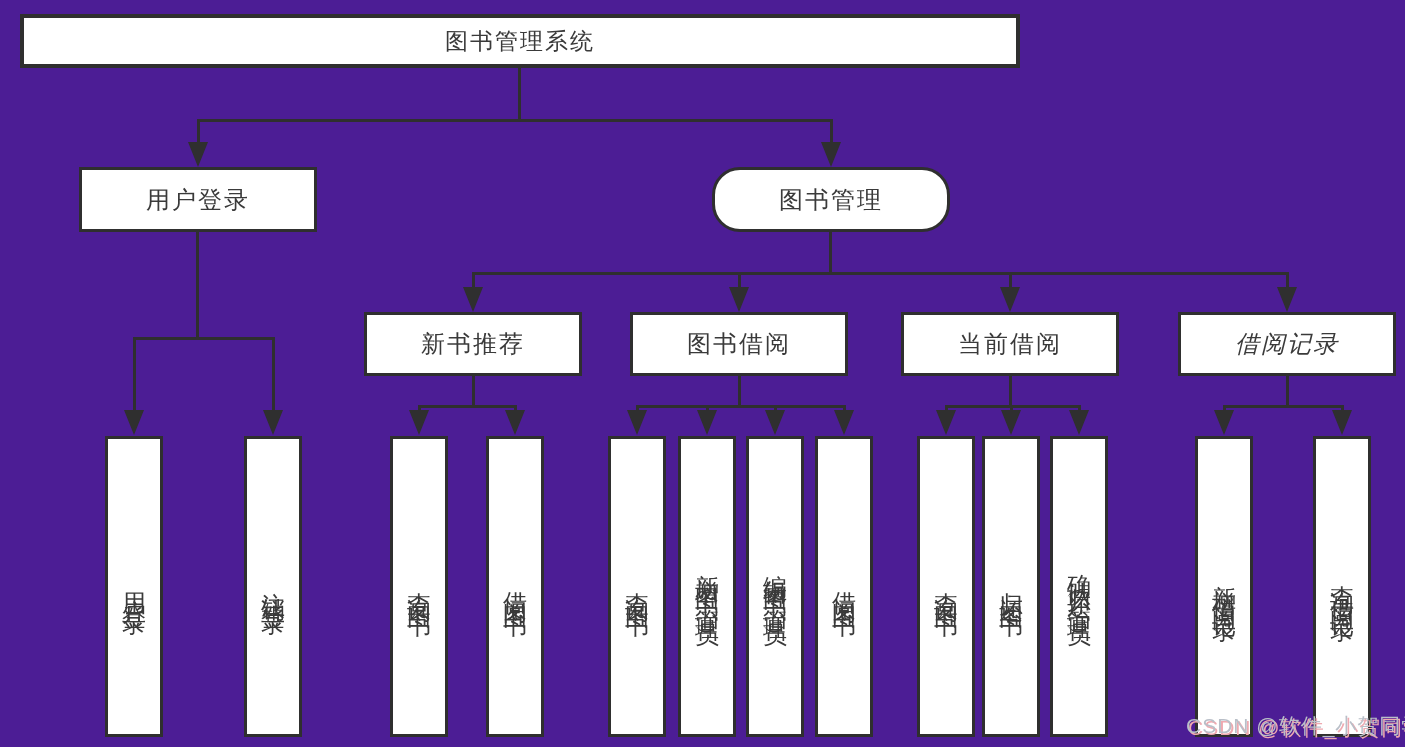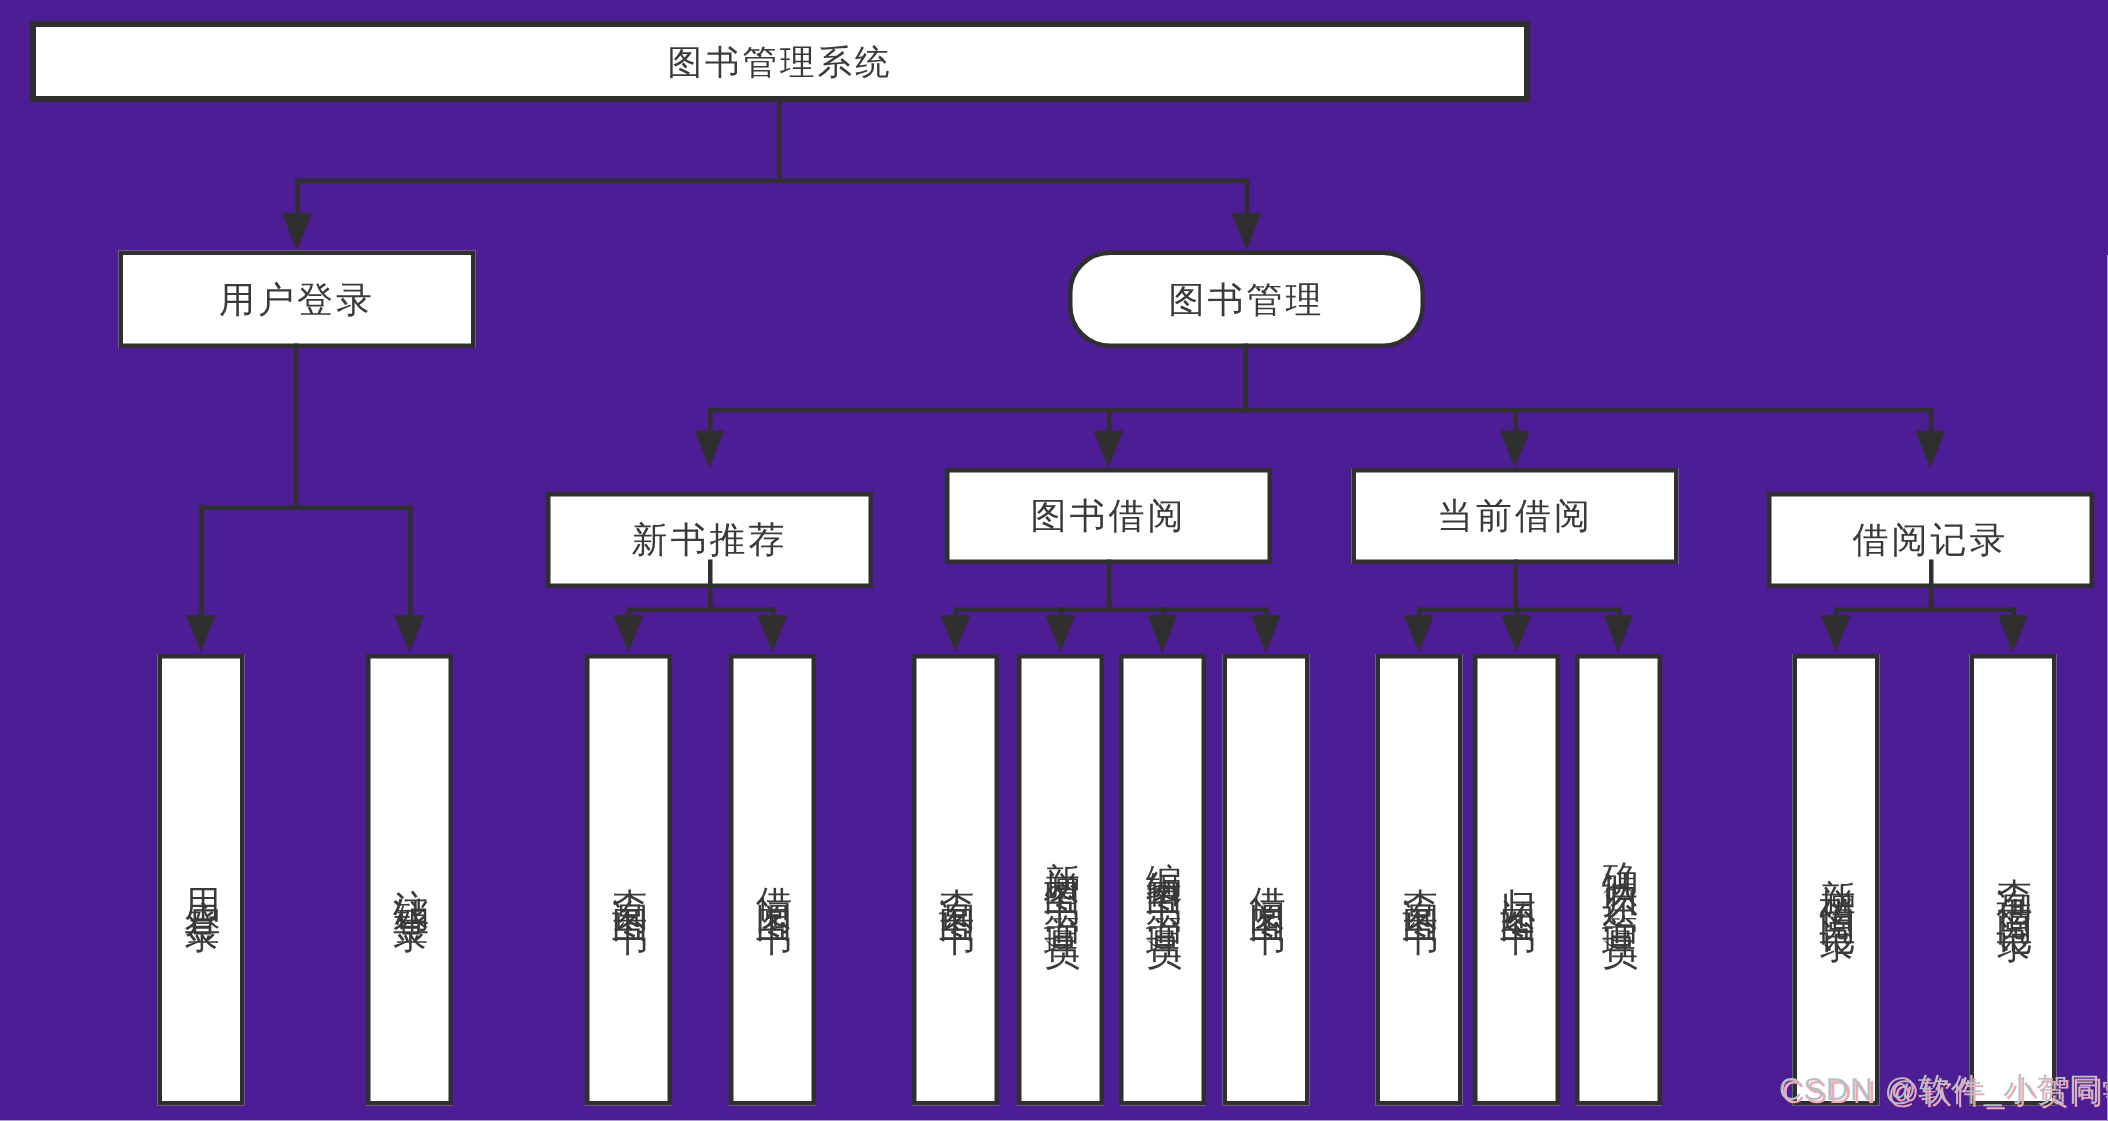--- a/index.html
+++ b/index.html
@@ -64,24 +64,24 @@
   <div class="arrow" style="left:133px;top:337px;height:73px;"></div>
   <div class="arrow" style="left:272px;top:337px;height:73px;"></div>
 
   <div class="vline" style="left:829px;top:229px;height:46px;"></div>
   <div class="hline" style="left:472px;top:272px;width:817px;"></div>
   <div class="arrow" style="left:472px;top:272px;height:15px;"></div>
   <div class="arrow" style="left:738px;top:272px;height:15px;"></div>
   <div class="arrow" style="left:1009px;top:272px;height:15px;"></div>
   <div class="arrow" style="left:1286px;top:272px;height:15px;"></div>
 
-  <div class="box" style="left:364px;top:328px;width:218px;height:64px;">新书推荐</div>
+  <div class="box" style="left:364px;top:312px;width:218px;height:64px;">新书推荐</div>
   <div class="box" style="left:901px;top:312px;width:218px;height:64px;">当前借阅</div>
   <div class="box" style="left:630px;top:312px;width:218px;height:64px;">图书借阅</div>
-  <div class="box" style="left:1178px;top:328px;width:218px;height:64px;">借阅记录</div>
+  <div class="box" style="left:1178px;top:312px;width:218px;height:64px;font-style:italic;">借阅记录</div>
 
   <div class="vline" style="left:472px;top:373px;height:35px;"></div>
   <div class="hline" style="left:418px;top:405px;width:99px;"></div>
   <div class="arrow" style="left:418px;top:405px;height:5px;"></div>
   <div class="arrow" style="left:514px;top:405px;height:5px;"></div>
 
   <div class="vline" style="left:738px;top:373px;height:35px;"></div>
   <div class="hline" style="left:636px;top:405px;width:210px;"></div>
   <div class="arrow" style="left:636px;top:405px;height:5px;"></div>
   <div class="arrow" style="left:706px;top:405px;height:5px;"></div>

